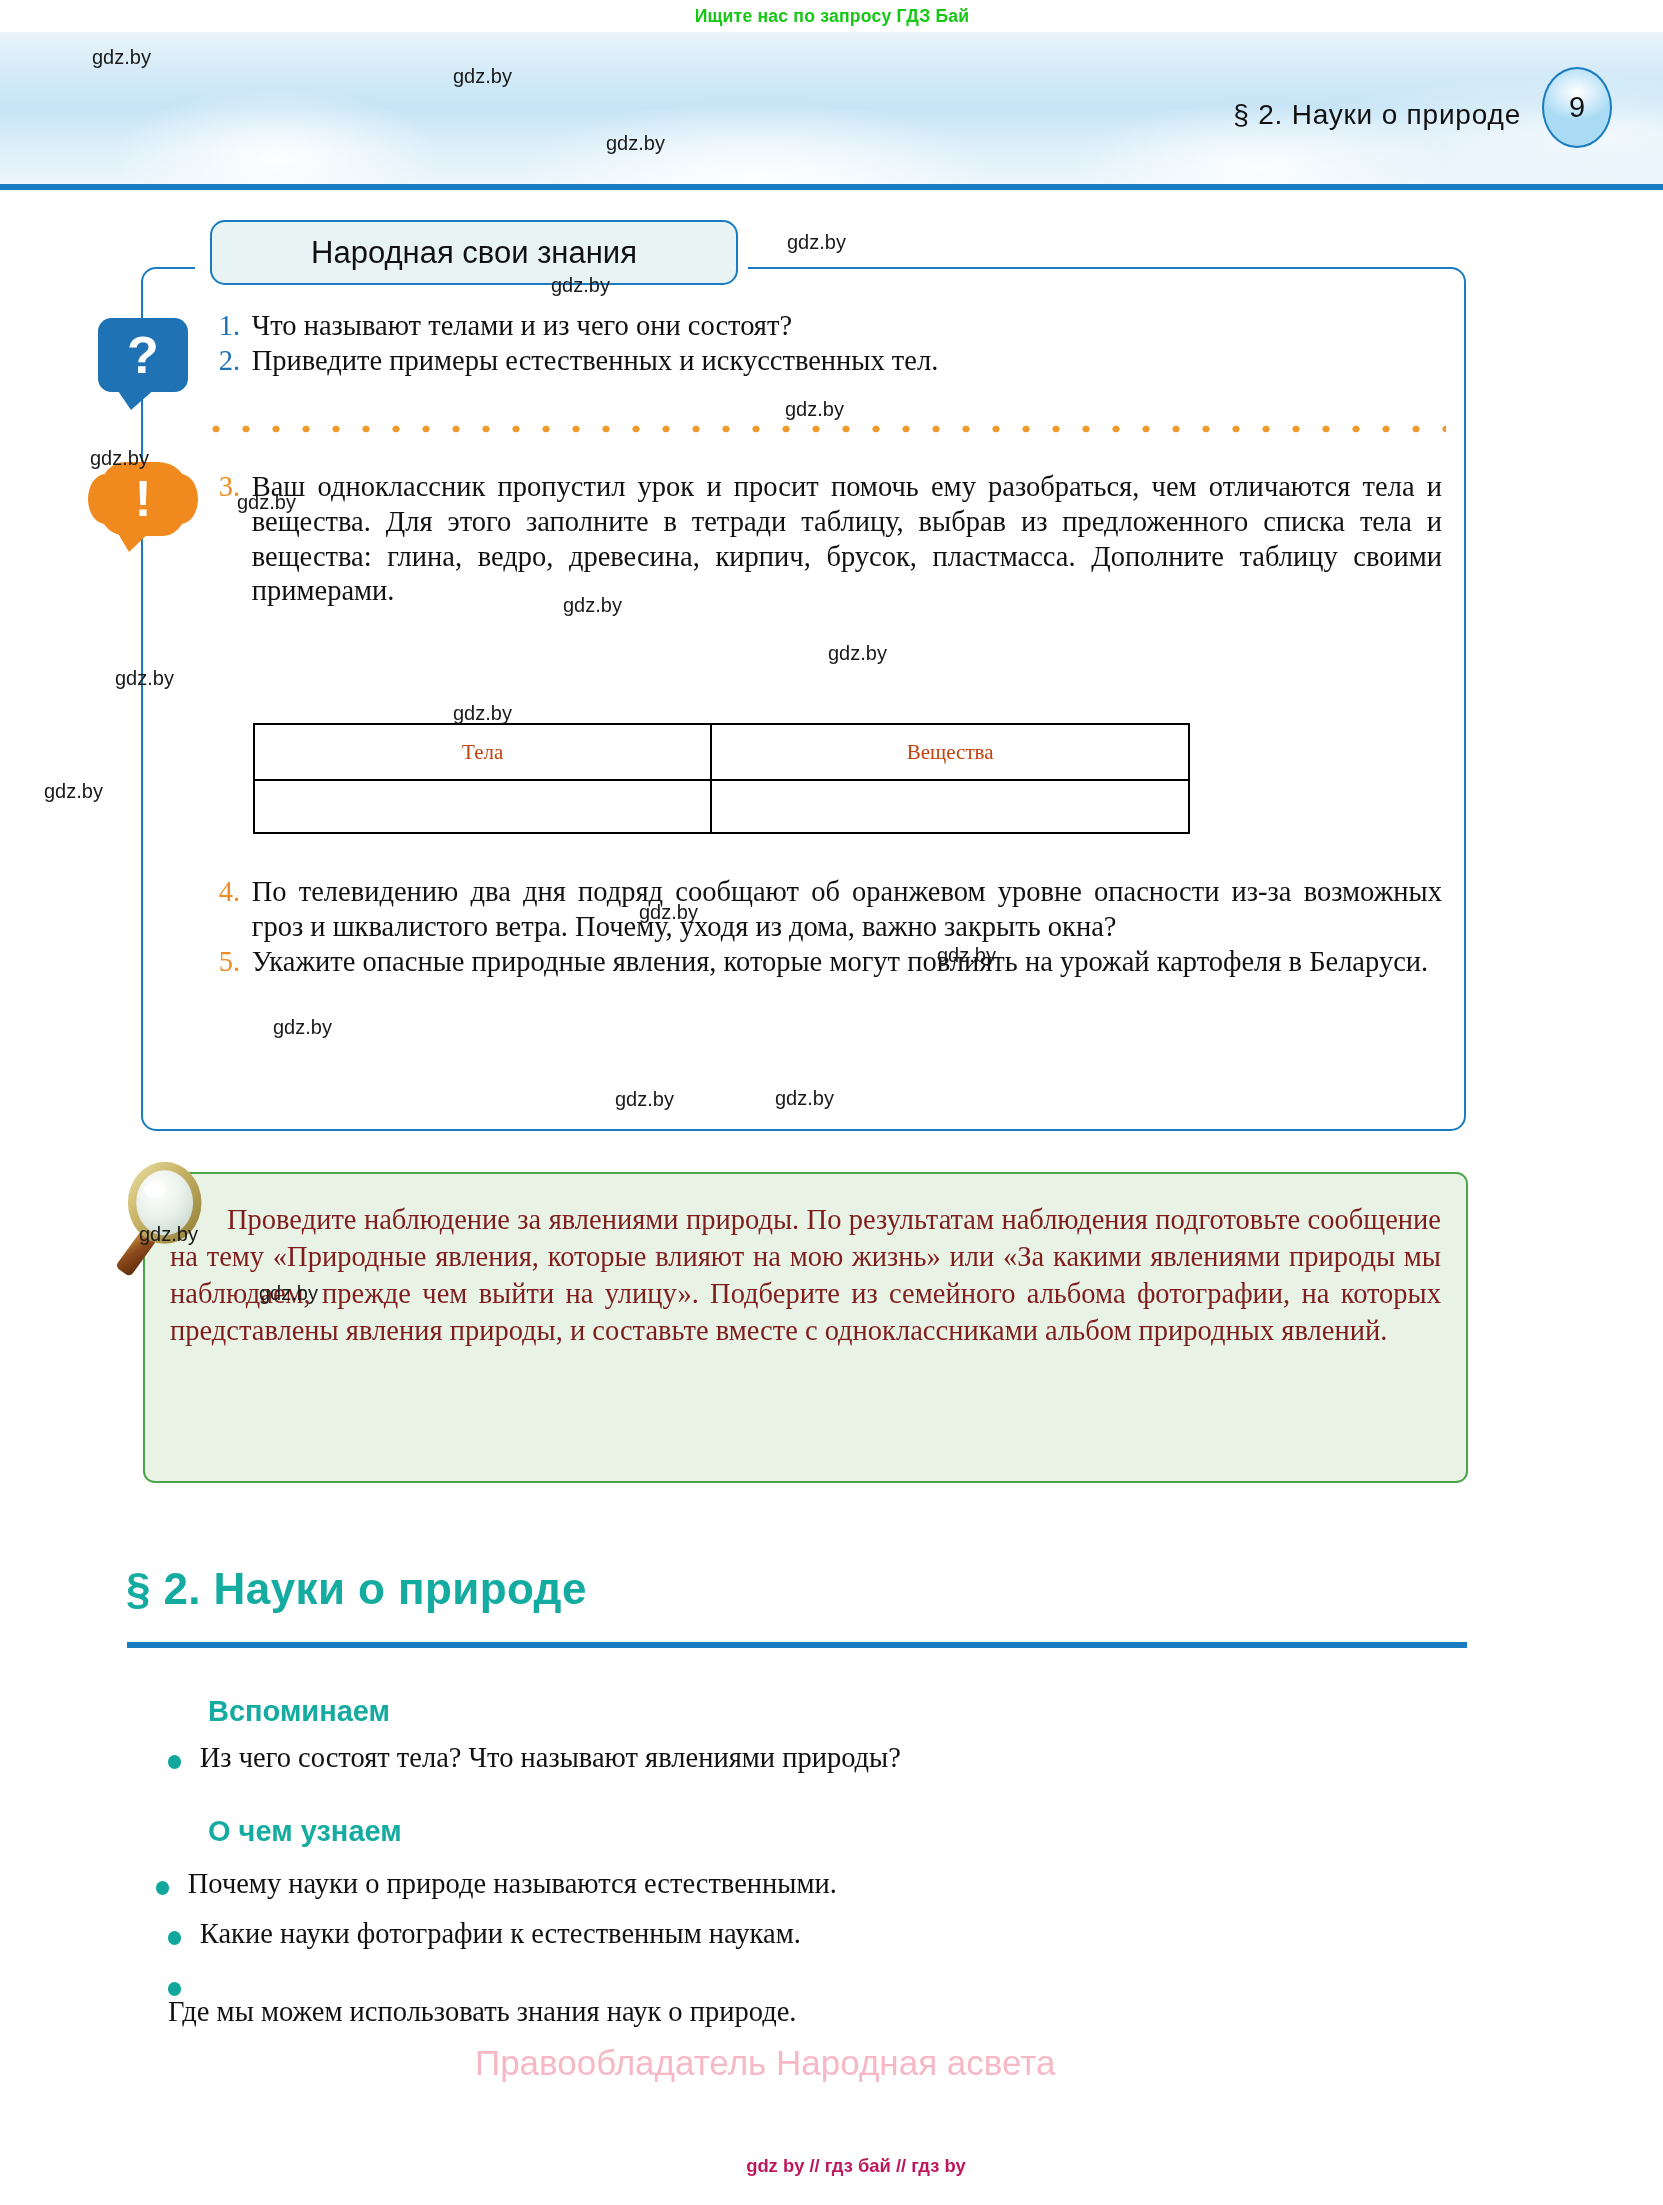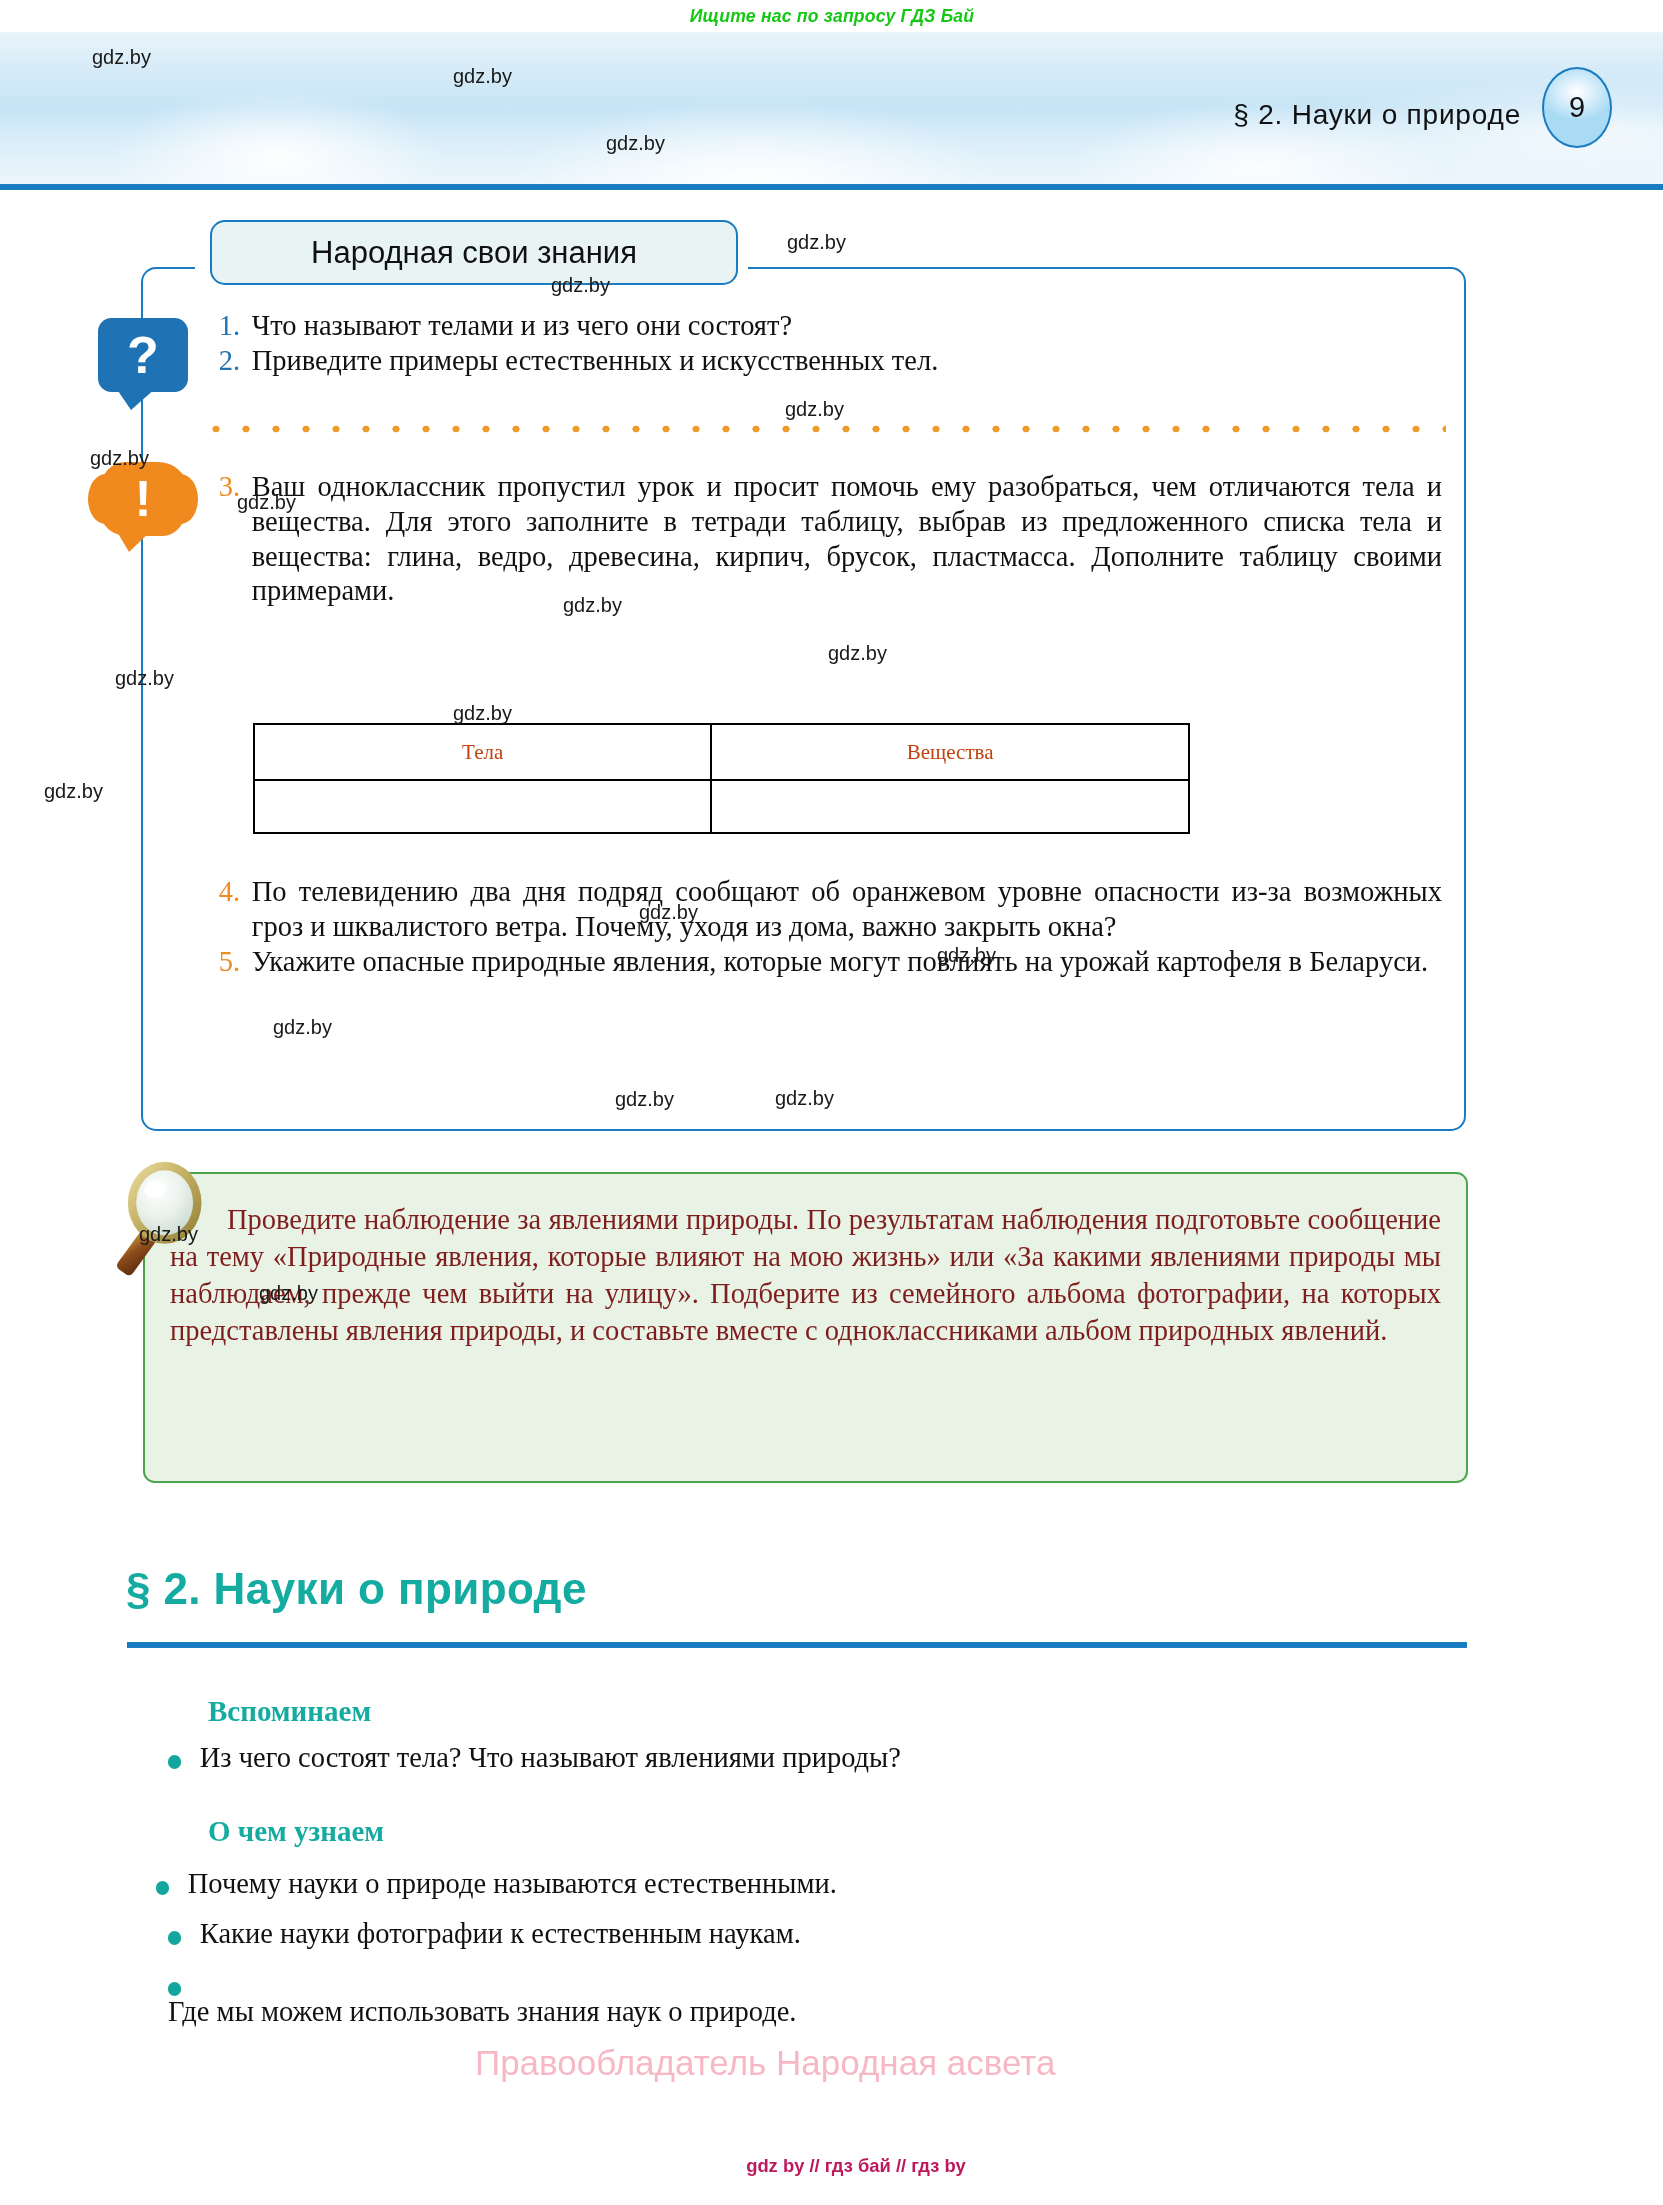--- a/index.html
+++ b/index.html
@@ -16,21 +16,20 @@
   }
 
   
   .promo-strip {
     position: absolute;
     top: 0; left: 0;
     width: 1664px;
     height: 16px;
     background: #ffffff;
     text-align: center;
-    font-style: italic;
   }
   .promo-strip span {
     display: inline-block;
     margin-top: 5.9px;
     font-family: "Liberation Sans", sans-serif;
     font-size: 17.6px;
     font-weight: 700;
     color: #14c814;
     letter-spacing: 0.2px;
   }
@@ -324,21 +323,21 @@
     position: absolute;
     left: 127px;
     top: 1642px;
     width: 1340px;
     height: 5.9px;
     background: #1a7cc0;
   }
 
   .sub-head {
     position: absolute;
-    font-family: Liberation Serif, serif;
+    font-family: Liberation Sans, sans-serif;
     font-size: 29px;
     font-weight: 700;
     color: #14aba0;
     white-space: nowrap;
   }
   .sub-head.h1 { left: 208px; top: 1695px; }
   .sub-head.h2 { left: 208px; top: 1815px; }
 
   .bullet-row {
     position: absolute;

